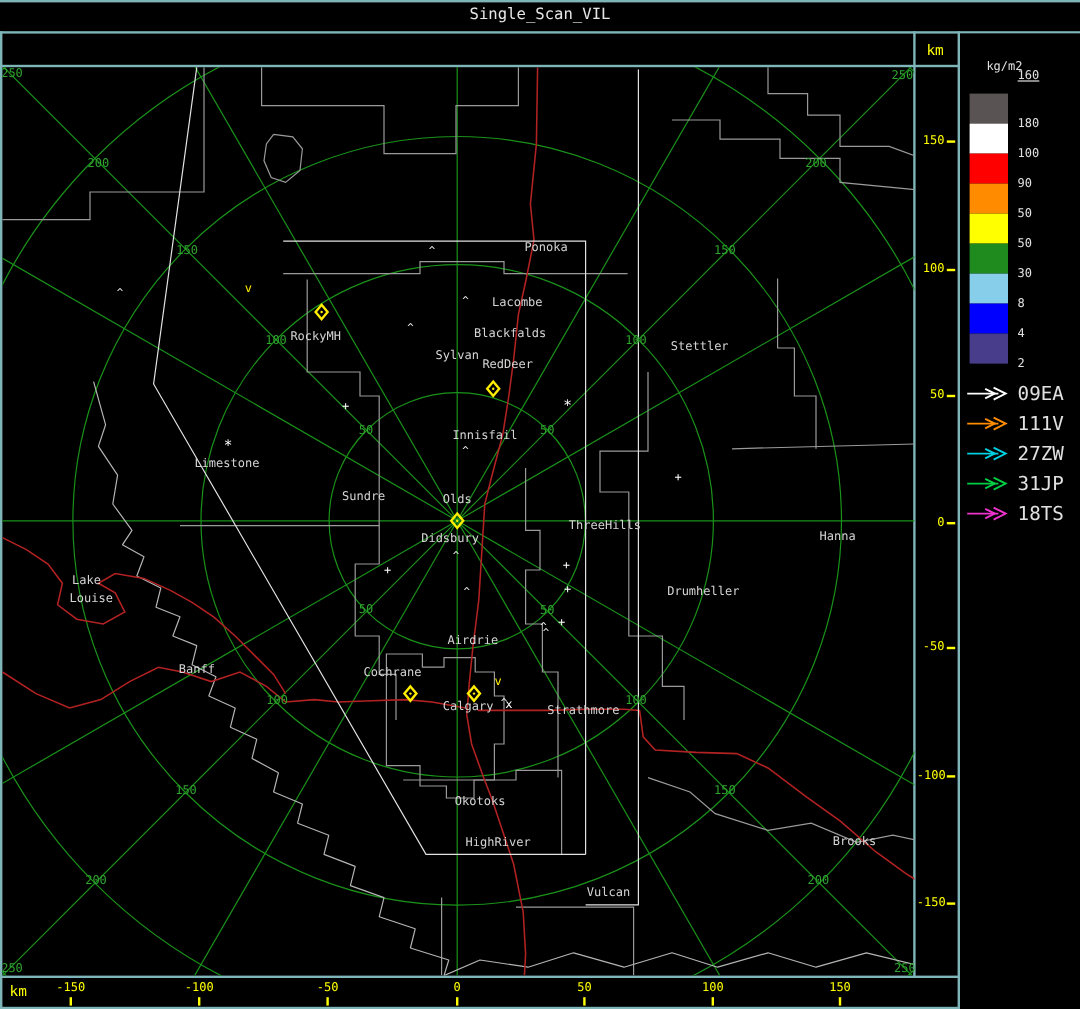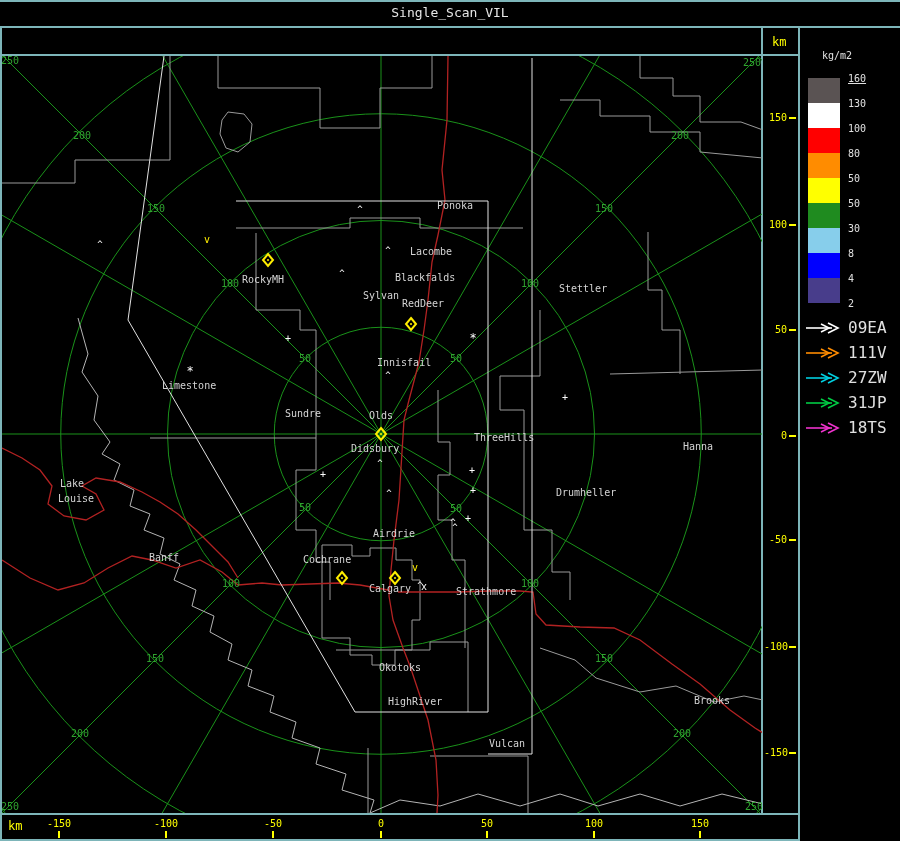--- a/index.html
+++ b/index.html
@@ -203,24 +203,24 @@
   <div id="legend-swatches">
       <div class="swatch" style="top: 78px; background: rgb(90, 83, 83);"></div>
       <div class="swatch" style="top: 103px; background: rgb(255, 255, 255);"></div>
       <div class="swatch" style="top: 128px; background: rgb(255, 0, 0);"></div>
       <div class="swatch" style="top: 153px; background: rgb(255, 140, 0);"></div>
       <div class="swatch" style="top: 178px; background: rgb(255, 255, 0);"></div>
       <div class="swatch" style="top: 203px; background: rgb(31, 139, 31);"></div>
       <div class="swatch" style="top: 228px; background: rgb(135, 206, 235);"></div>
       <div class="swatch" style="top: 253px; background: rgb(0, 0, 255);"></div>
       <div class="swatch" style="top: 278px; background: rgb(72, 61, 139);"></div>
-      <div class="swatch-label" style="top: 74px; text-decoration: underline;">160</div>
-      <div class="swatch-label" style="top: 99px;">130</div>
+      <div class="swatch-label" style="top: 59px; text-decoration: underline;">160</div>
+      <div class="swatch-label" style="top: 99px;">180</div>
       <div class="swatch-label" style="top: 124px;">100</div>
-      <div class="swatch-label" style="top: 149px;">80</div>
+      <div class="swatch-label" style="top: 149px;">90</div>
       <div class="swatch-label" style="top: 174px;">50</div>
       <div class="swatch-label" style="top: 199px;">50</div>
       <div class="swatch-label" style="top: 224px;">30</div>
       <div class="swatch-label" style="top: 249px;">8</div>
       <div class="swatch-label" style="top: 274px;">4</div>
       <div class="swatch-label" style="top: 299px;">2</div>
     </div>
   <svg id="arrows-svg" width="100" height="128" viewBox="800 314 100 128">
       <line x1="806" y1="328" x2="832" y2="328" stroke="#ffffff" stroke-width="1.6"></line>
       <path d="M 828 323 L 838 328 L 828 333" fill="none" stroke="#ffffff" stroke-width="1.6"></path>

